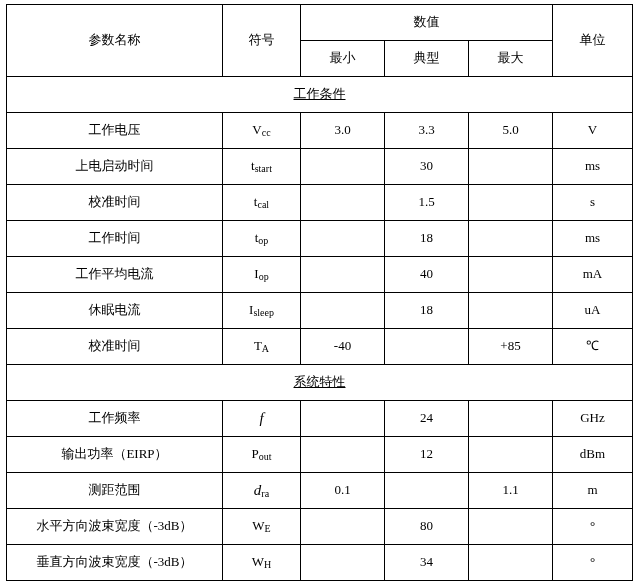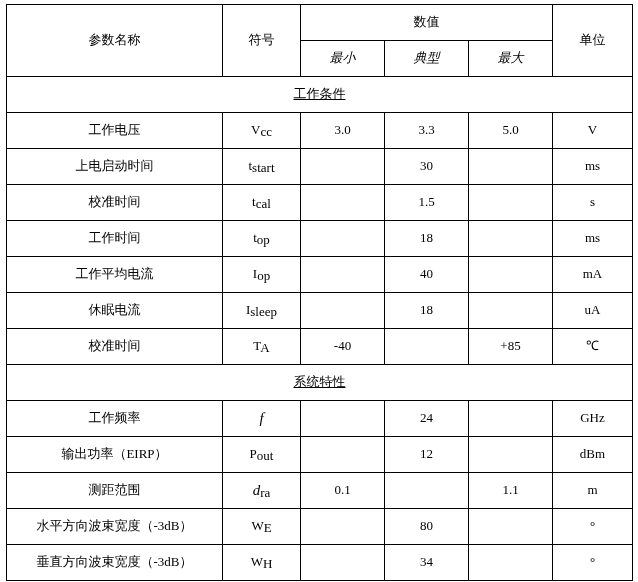--- a/index.html
+++ b/index.html
@@ -42,32 +42,32 @@
   .col-typ   { width: 84px; }
   .col-max   { width: 84px; }
   .col-unit  { width: 80px; }
 
   .hdr {
     font-size: 14px;
     font-weight: bold;
     margin-left: 17px;
   }
   .hdr-tall { height: 31px; }
-  .hdr-sub { height: 31px; font-size: 13px; font-weight: bold; font-style: italic; }
+  .hdr-sub { height: 31px; font-size: 13px; font-weight: bold; }
   .section {
     font-size: 14px;
     font-weight: bold;
     height: 31px;
     text-decoration: underline;
   }
   .sym {
     font-size: 14px;
   }
   .sym sub {
-    font-size: 13px;
+    font-size: 10px;
     vertical-align: baseline;
     position: relative;
     bottom: -2px;
   }
   .sym-ital {
     font-style: italic;
     font-size: 15px;
   }
   .val { font-size: 13px; margin-top: 13px; }
   .unit { font-size: 13px; }

